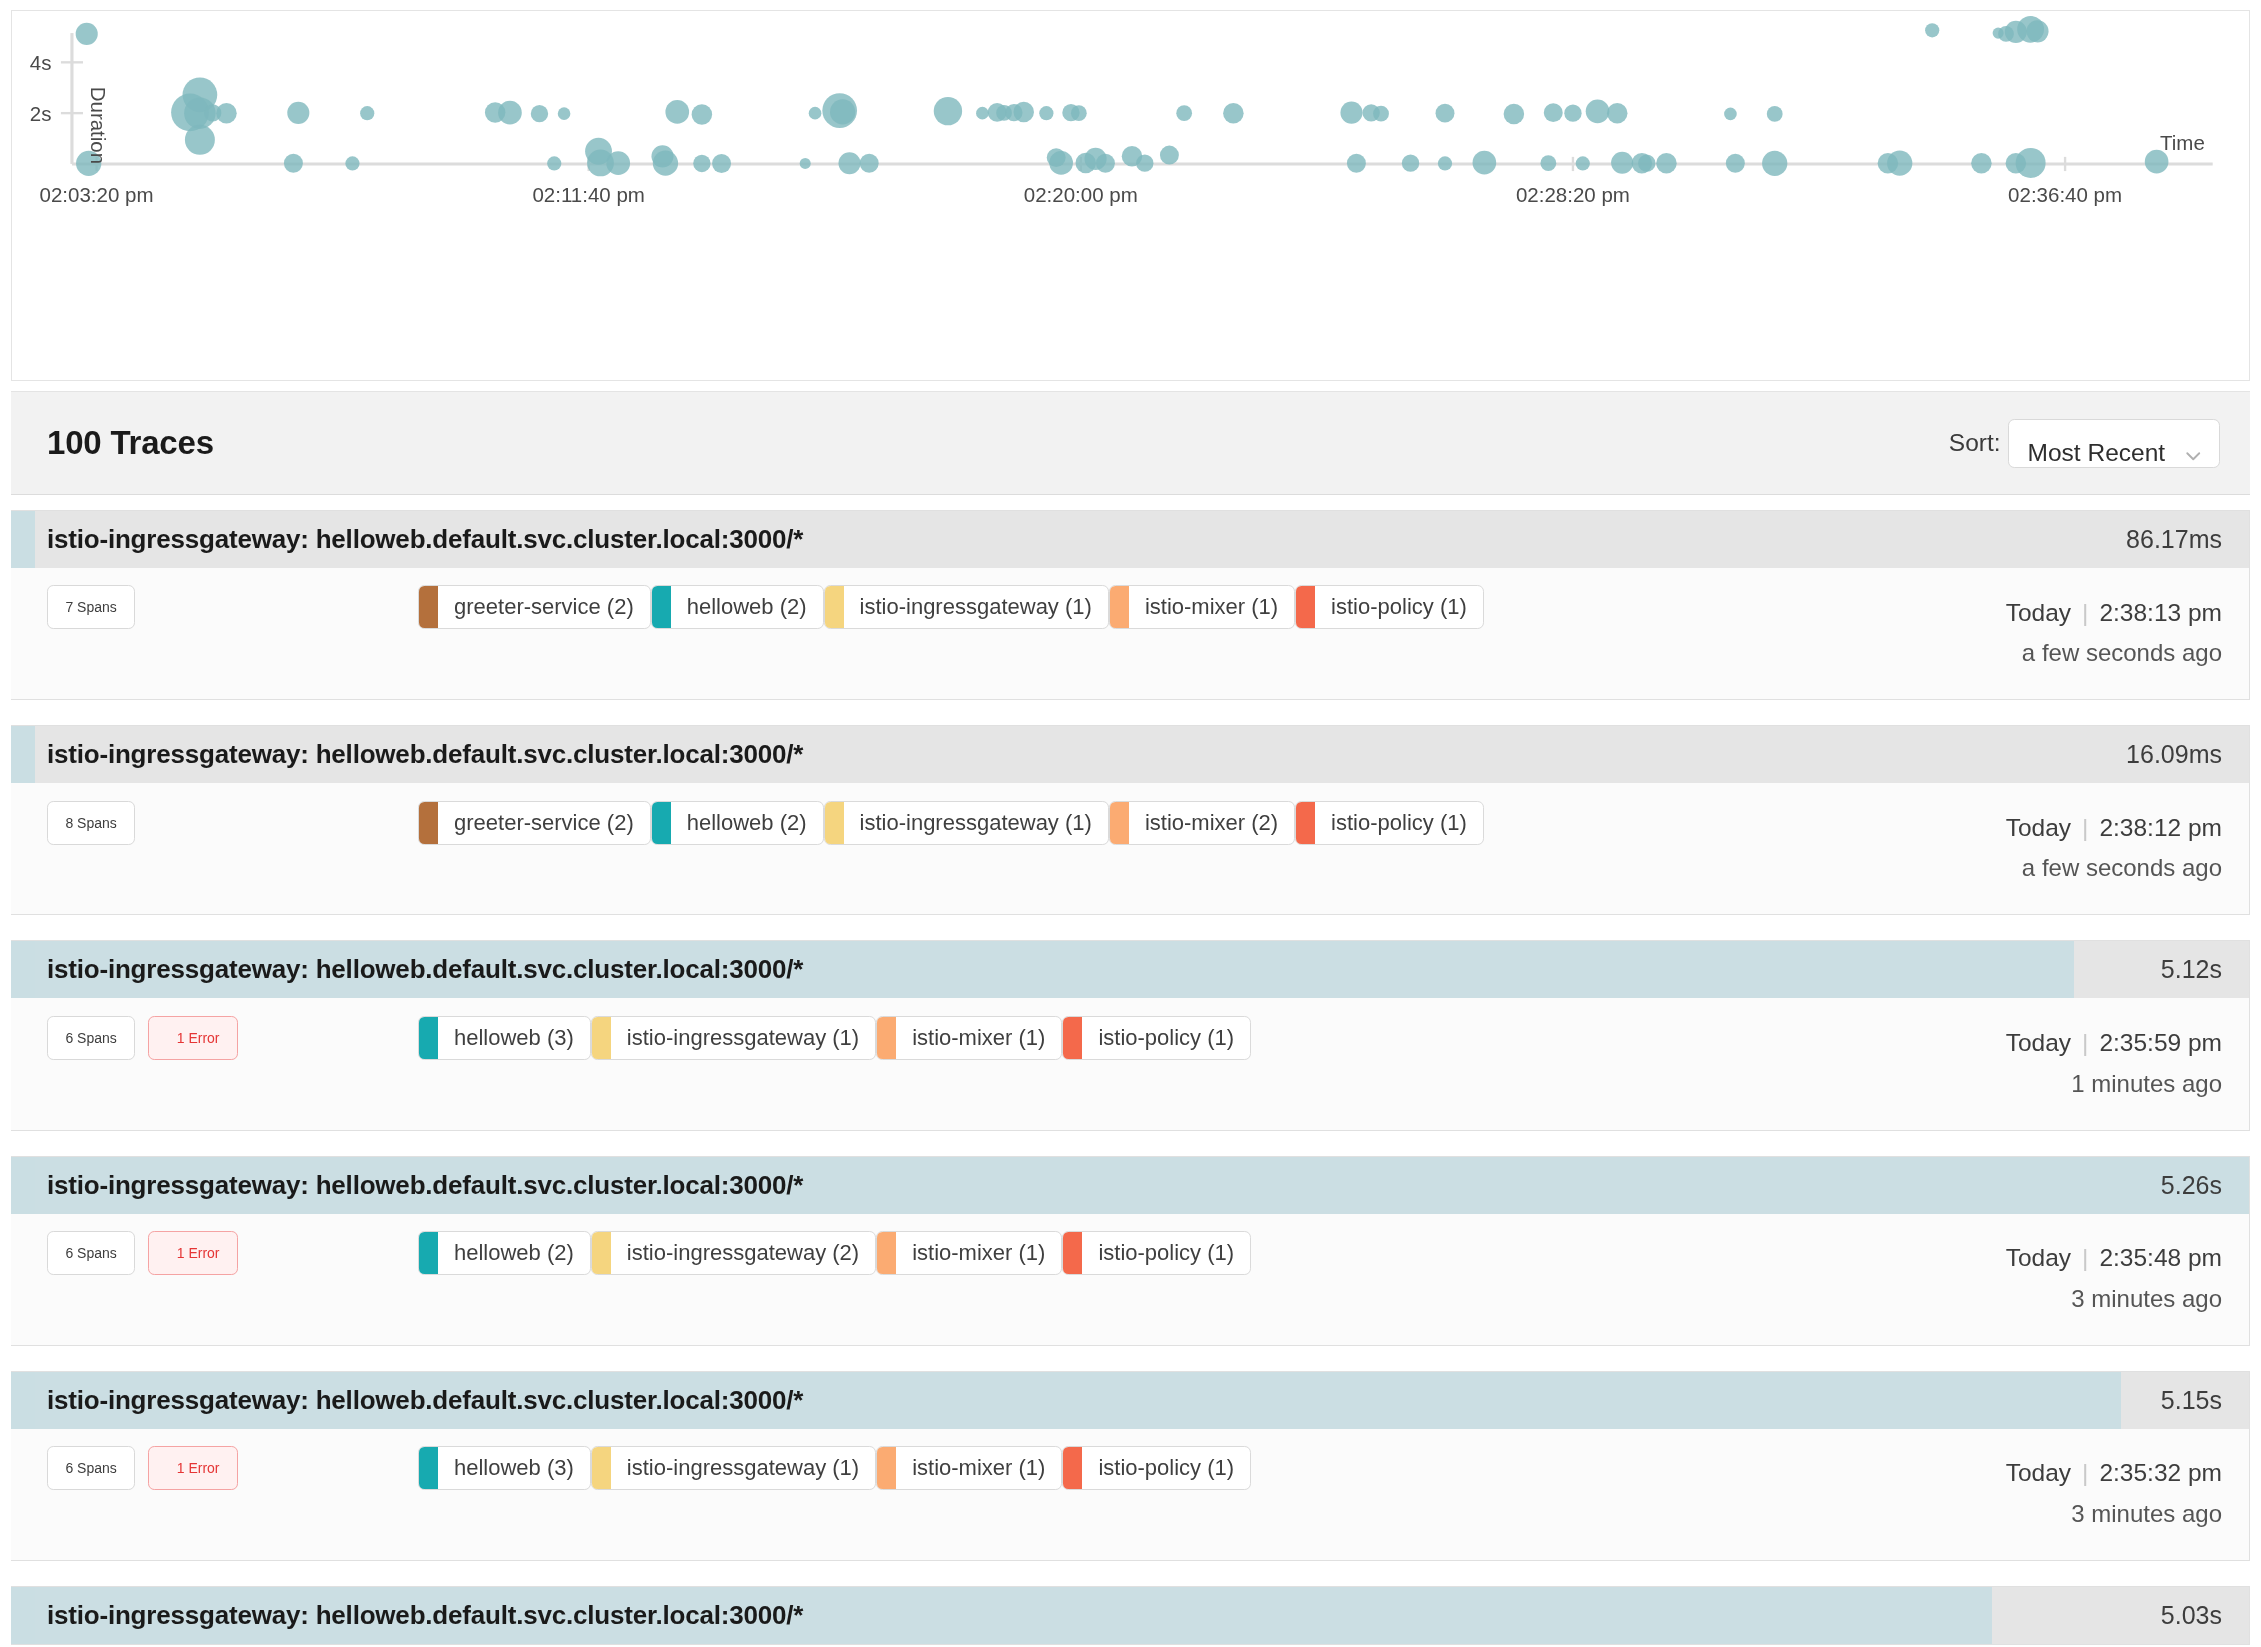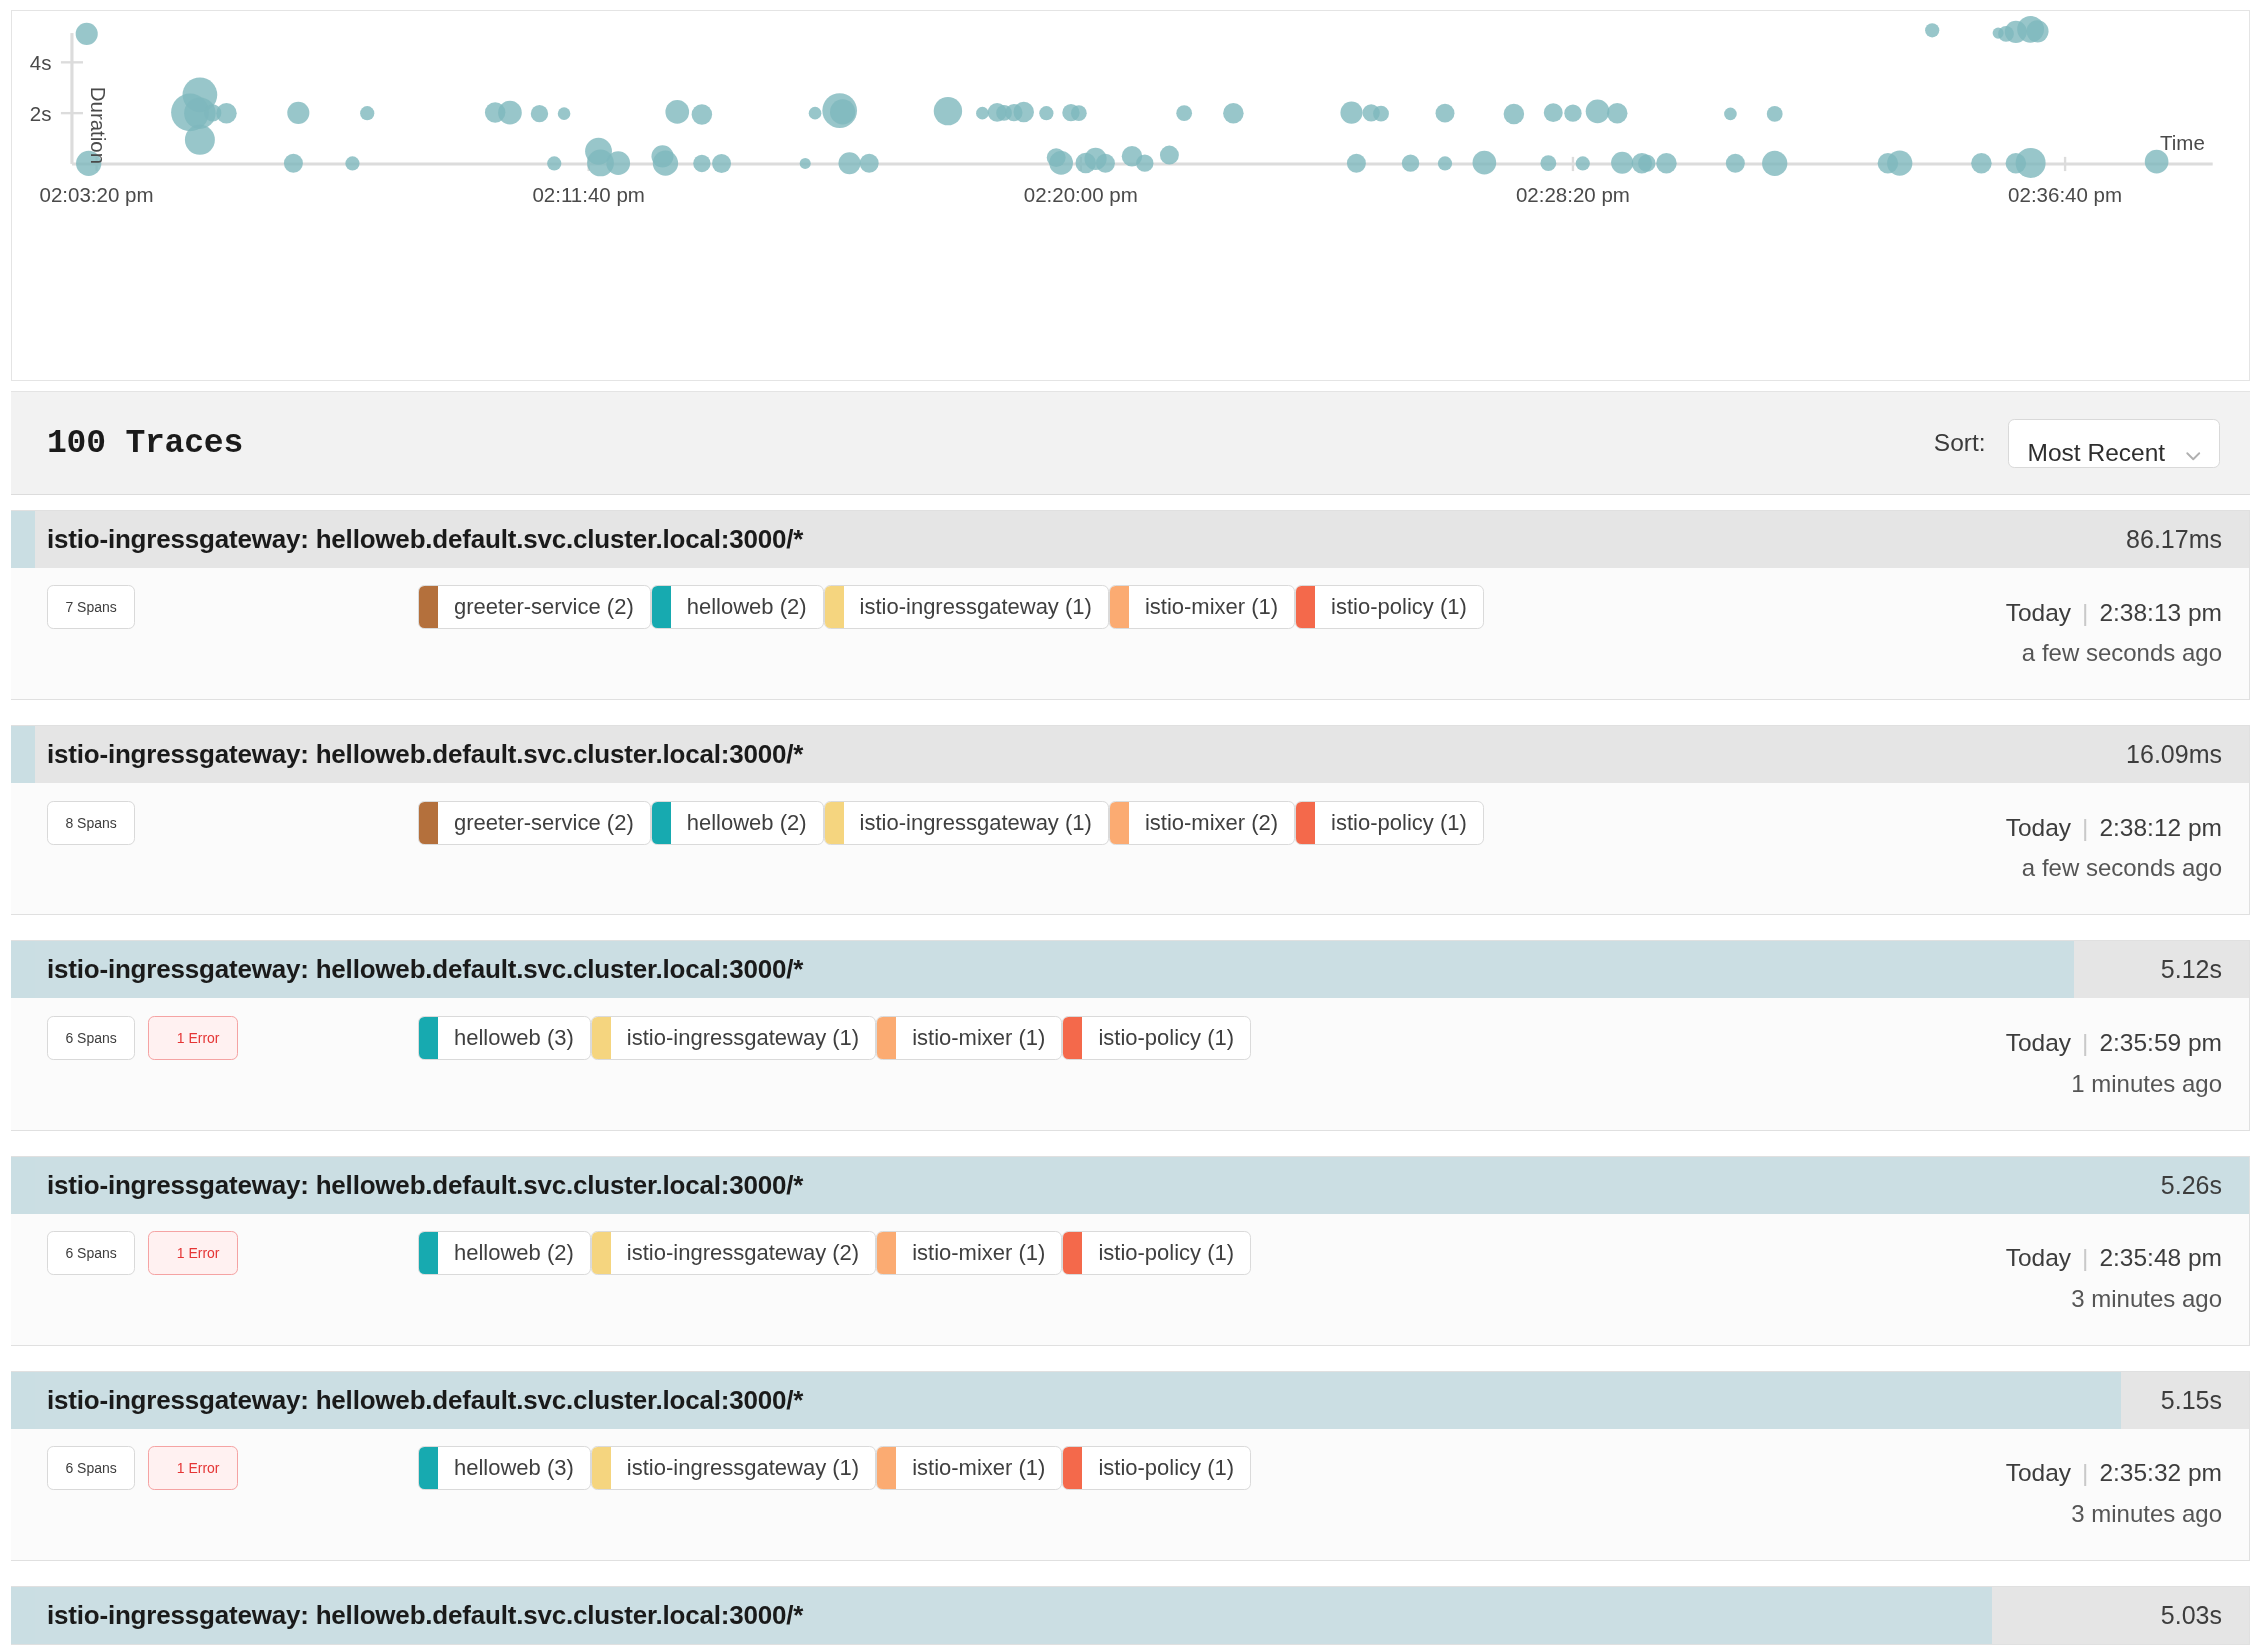--- a/index.html
+++ b/index.html
@@ -31,23 +31,22 @@
     border-top: 0.8px solid #e4e4e4;
     border-bottom: 0.8px solid #dcdcdc;
     display: flex; align-items: center; justify-content: space-between;
     padding: 0 30px 0 36px;
   }
   .traces-count {
     font-size: 33px;
     font-weight: 700;
     color: #1b1b1b;
     letter-spacing: -0.2px;
-    font-family: Liberation Mono, monospace;
-  }
-  .sort-area { display:flex; align-items:center; gap: 22px; }
+  }
+  .sort-area { display:flex; align-items:center; gap: 7px; }
   .sort-label { font-size: 24.5px; color: #3b3b3b; }
   .sort-select {
     background:#fff;
     border:0.8px solid #d9d9d9;
     border-radius: 6.3px;
     height: 49px;
     min-width: 189px;
     display:flex; align-items:flex-end; justify-content:space-between;
     padding: 0 16px 0 19px;
     gap: 17.4px;

